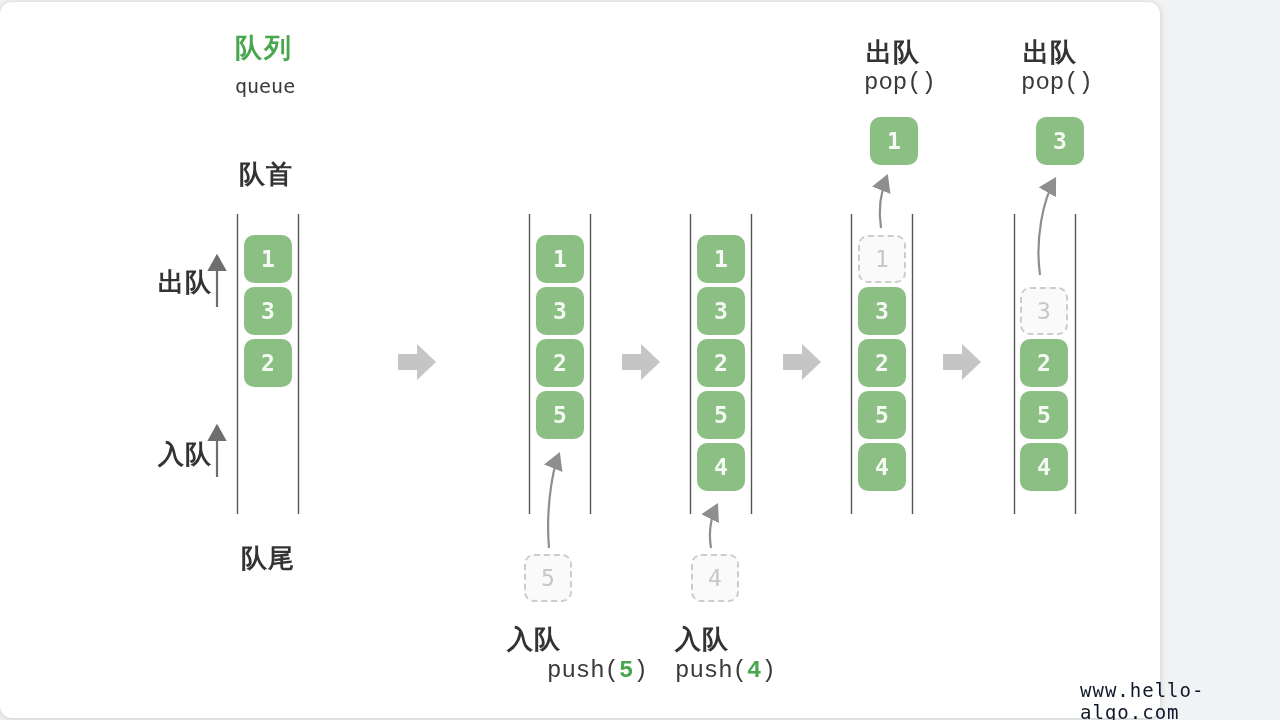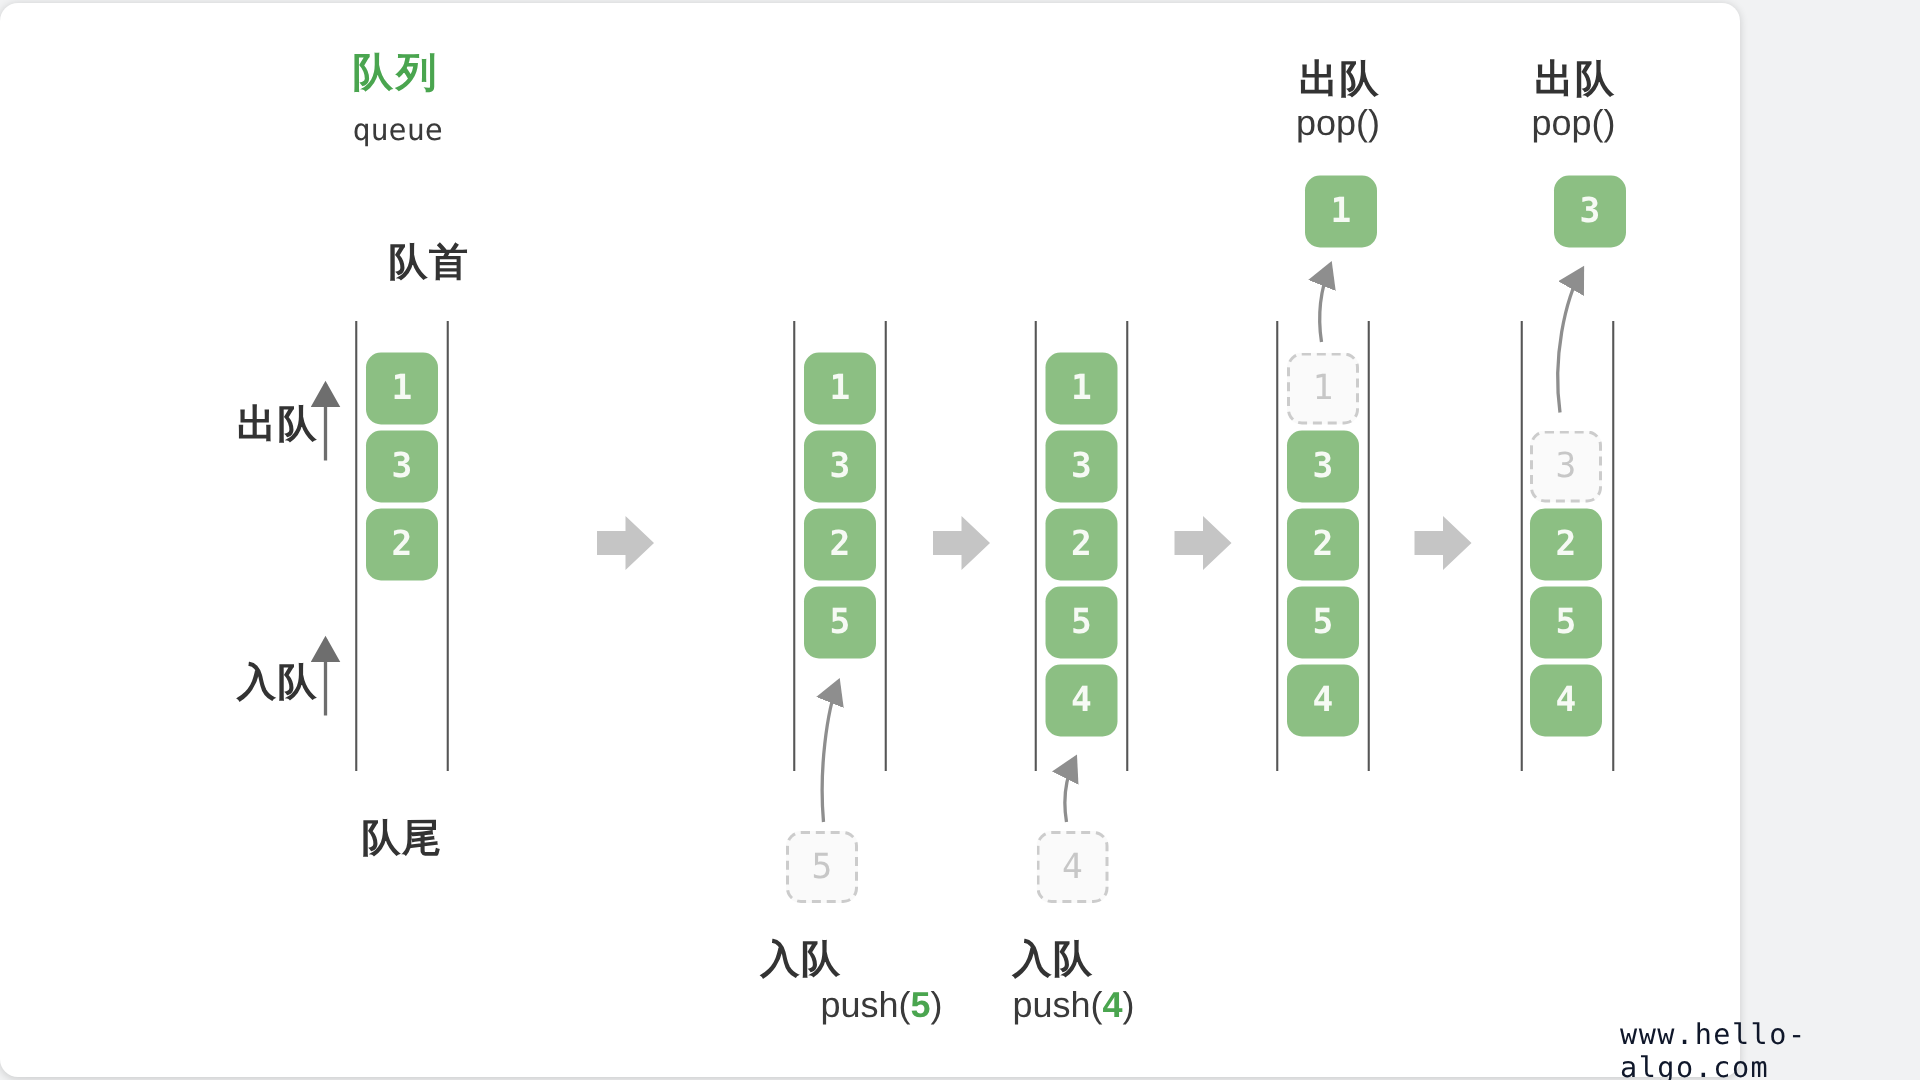--- a/index.html
+++ b/index.html
@@ -5,21 +5,21 @@
   * { margin:0; padding:0; box-sizing:border-box; }
   html,body { width:1280px; height:720px; background:#f1f2f3; overflow:hidden;
               font-family:"Liberation Sans", sans-serif; }
   .card { position:absolute; left:0; top:2px; width:1160px; height:716px;
           background:#ffffff; border-radius:12px;
           box-shadow:0 1px 6px rgba(0,0,0,.16); }
   .abs { position:absolute; }
   svg.overlay { position:absolute; left:0; top:0; width:1280px; height:720px; }
 
   .zh { font-weight:700; color:#333333; font-size:26px; letter-spacing:1px; white-space:nowrap; }
-  .mono { font-family:Liberation Sans, sans-serif;
+  .mono { font-family:Liberation Mono, monospace;
           color:#3a3a3a; font-size:24px; white-space:nowrap; }
   .title-zh { font-size:27px; font-weight:700; color:#4AA54F; letter-spacing:2px; }
   .title-en { font-family:"DejaVu Sans Mono","Liberation Mono",monospace;
               font-size:20px; color:#3a3a3a; }
   .green-num { color:#4AA54F; font-weight:700; }
 
   .cell { position:absolute; width:48px; height:48px; border-radius:10px;
           display:flex; align-items:center; justify-content:center;
           font-family:"DejaVu Sans Mono","Liberation Mono",monospace;
           font-size:23px; }
@@ -71,21 +71,21 @@
       <path d="M549,546 C546,512 551,472 559,452" marker-end="url(#ah-mid)"></path>
       <path d="M711,546 C708,528 712,513 717,503" marker-end="url(#ah-mid)"></path>
       <path d="M881,226 C878,207 881,189 887,174" marker-end="url(#ah-mid)"></path>
       <path d="M1040,273 C1035,237 1043,198 1055,177" marker-end="url(#ah-mid)"></path>
     </g>
   </svg>
 
   <div class="abs title-zh" style="left:235px; top:28px;">队列</div>
   <div class="abs title-en" style="left:235px; top:72px;">queue</div>
 
-  <div class="abs zh" style="left:239px; top:155px;margin-left:20px;">队首</div>
+  <div class="abs zh" style="left:239px; top:155px;">队首</div>
   <div class="abs zh" style="left:241px; top:539px;">队尾</div>
   <div class="abs zh" style="left:158px; top:263px;">出队</div>
   <div class="abs zh" style="left:158px; top:435px;">入队</div>
 
   <div class="cell solid" style="left:244px; top:233px;">1</div>
   <div class="cell solid" style="left:244px; top:285px;">3</div>
   <div class="cell solid" style="left:244px; top:337px;">2</div>
 
   <div class="cell solid" style="left:536px; top:233px;">1</div>
   <div class="cell solid" style="left:536px; top:285px;">3</div>

